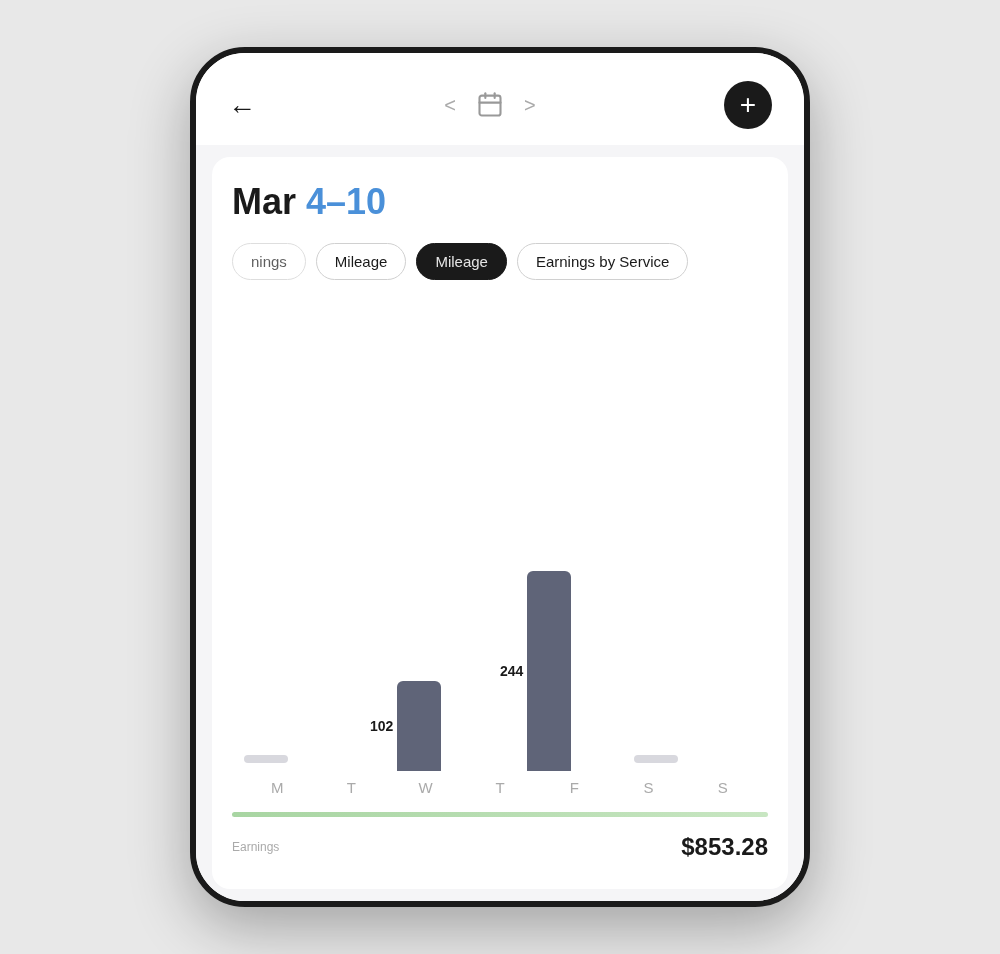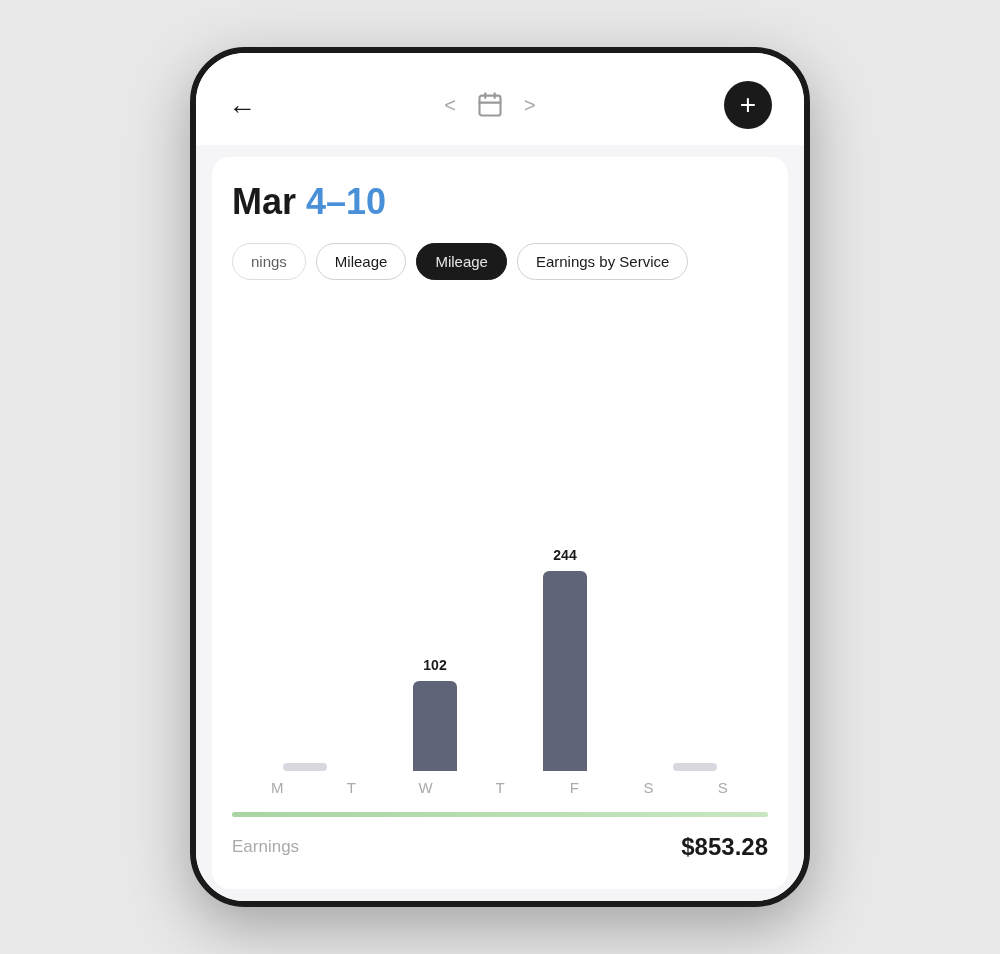--- a/index.html
+++ b/index.html
@@ -162,21 +162,21 @@
     .bars-container {
       display: flex;
       align-items: flex-end;
       justify-content: space-around;
       height: 220px;
       padding: 0 8px;
     }
 
     .bar-group {
       display: flex;
-      flex-direction: column;
+      flex-direction: row;
       align-items: center;
       gap: 4px;
       flex: 1;
     }
 
     .bar-value {
       font-size: 14px;
       font-weight: 600;
       color: #1a1a1a;
       text-align: center;
@@ -220,21 +220,21 @@
     }
 
     .earnings-row {
       display: flex;
       justify-content: space-between;
       align-items: center;
       padding: 4px 0 8px 0;
     }
 
     .earnings-label {
-      font-size: 17px;
+      font-size: 12px;
       color: #aaaaaa;
       font-weight: 400;
     }
 
     .earnings-value {
       font-size: 24px;
       font-weight: 700;
       color: #1a1a1a;
     }
   </style>

